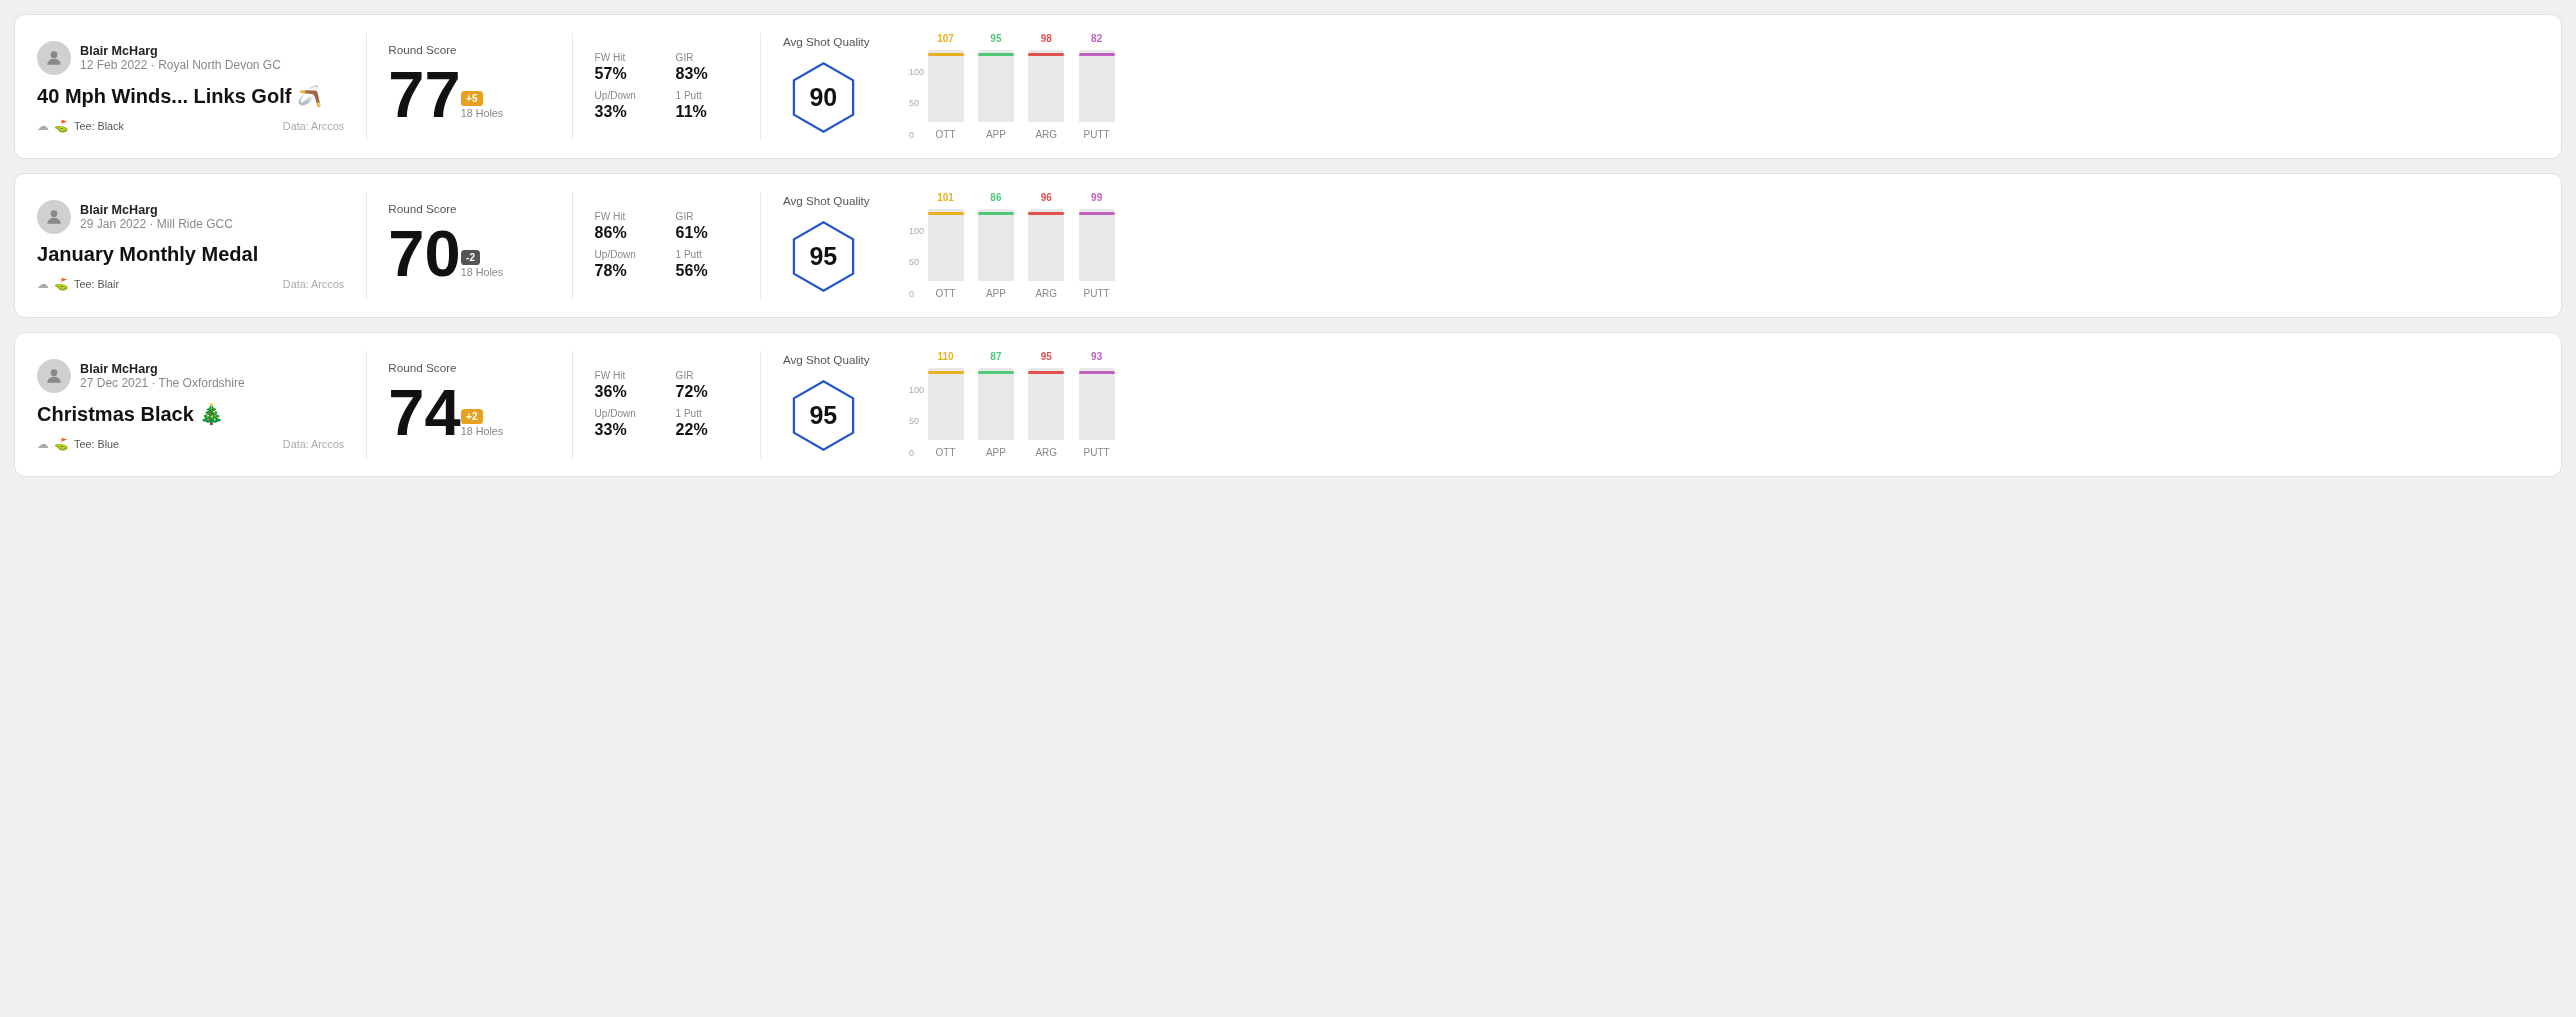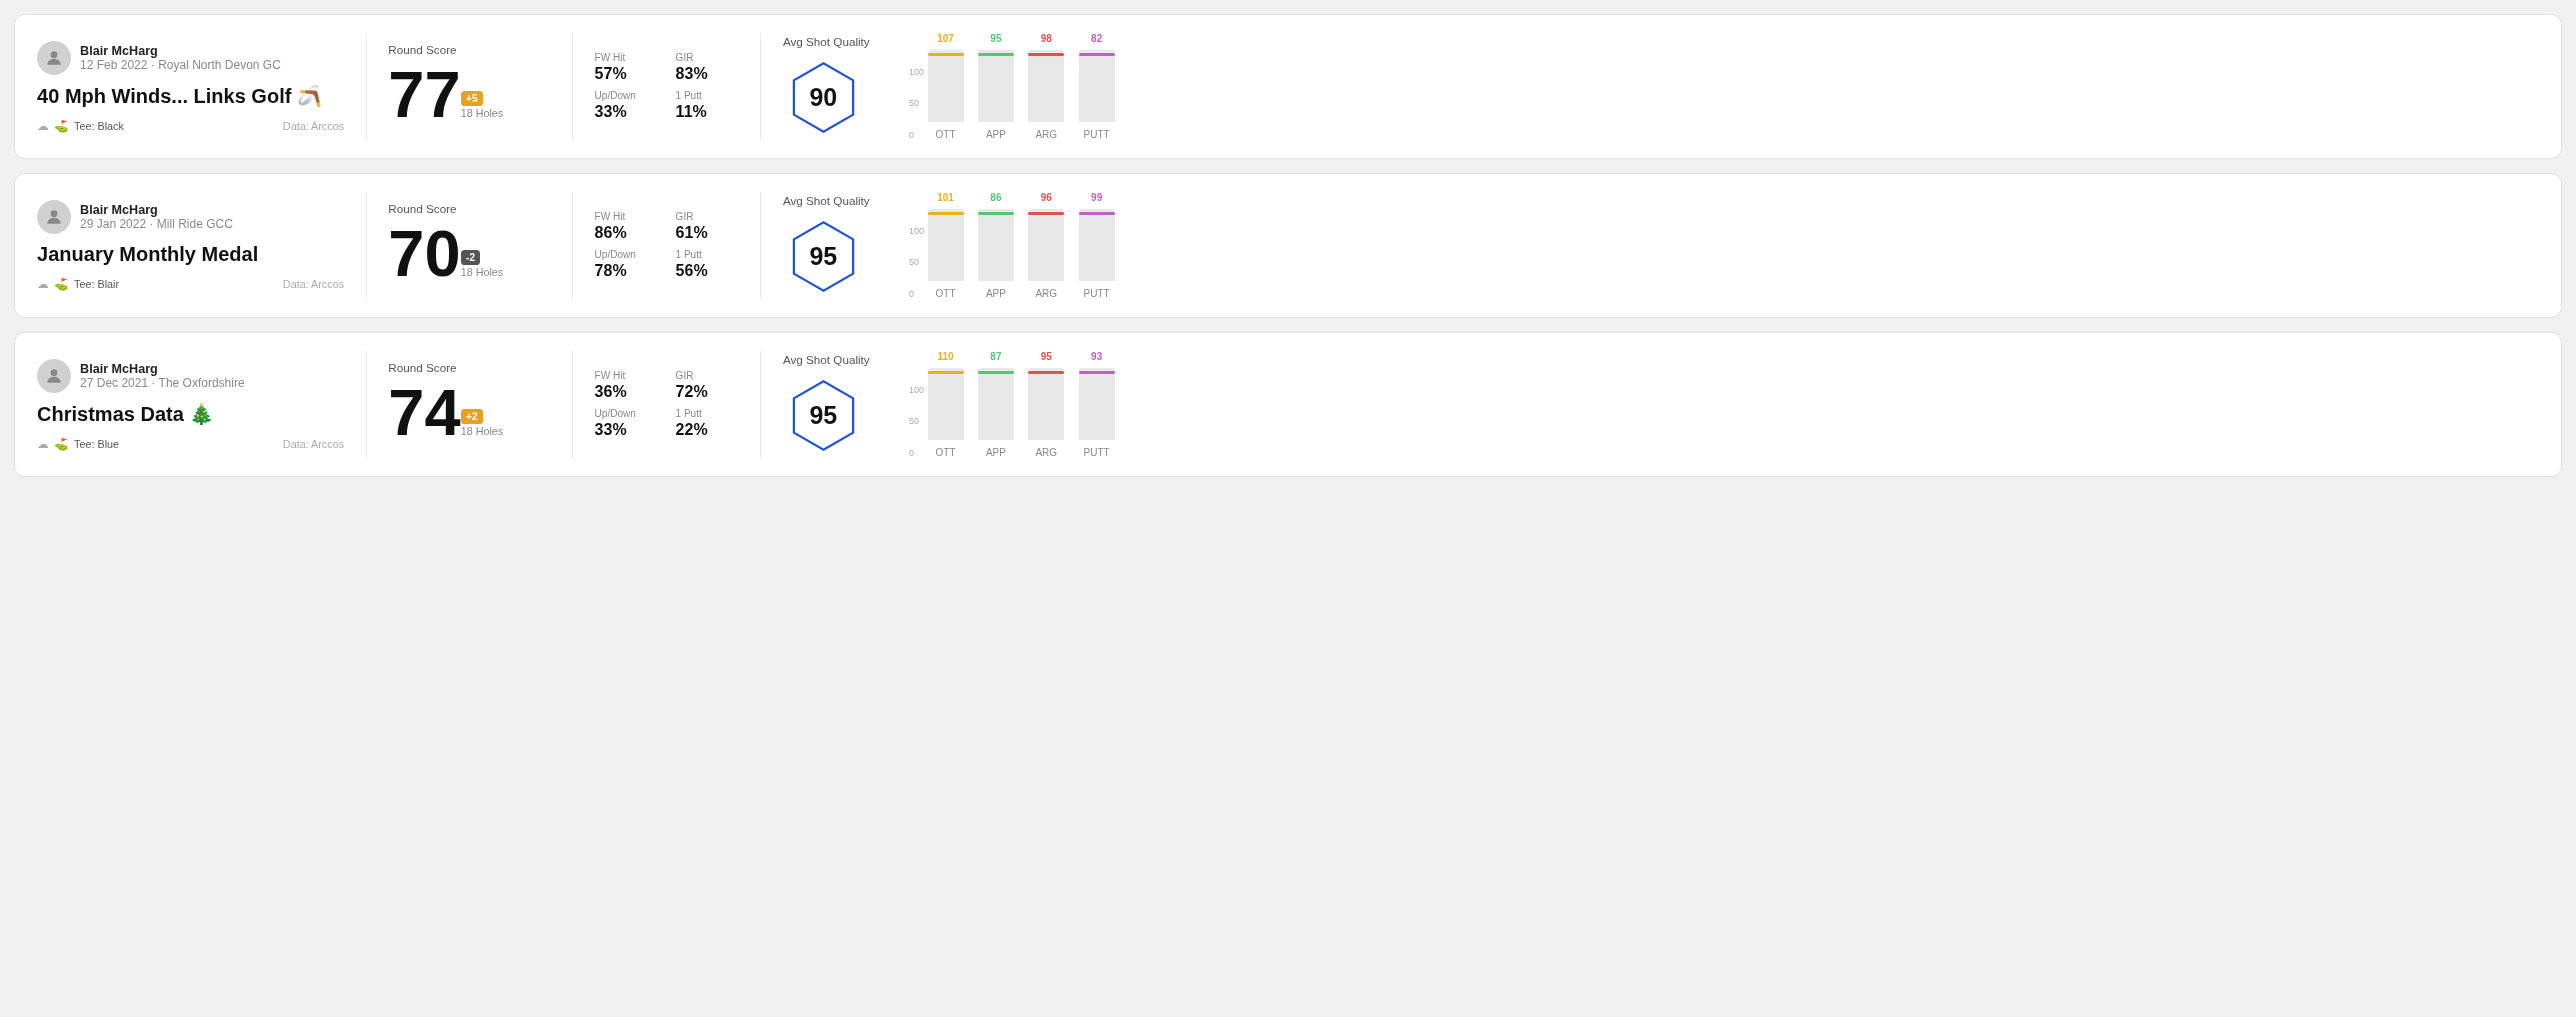--- a/index.html
+++ b/index.html
@@ -500,21 +500,21 @@
           <svg viewBox="0 0 24 24">
             <circle cx="12" cy="8" r="4"></circle>
             <path d="M4 20c0-4 3.6-7 8-7s8 3 8 7"></path>
           </svg>
         </div>
         <div class="user-info">
           <div class="name">Blair McHarg</div>
           <div class="date-course">27 Dec 2021 · The Oxfordshire</div>
         </div>
       </div>
-      <div class="round-title">Christmas Data 🎄</div>
+      <div class="round-title">Christmas Black 🎄</div>
       <div class="bottom-row">
         <div class="tee-info">
           <span class="tee-icon">☁</span>
           <span class="tee-icon">⛳</span>
           <span>Tee: Blue</span>
         </div>
         <div class="data-source">Data: Arccos</div>
       </div>
     </div>
 

